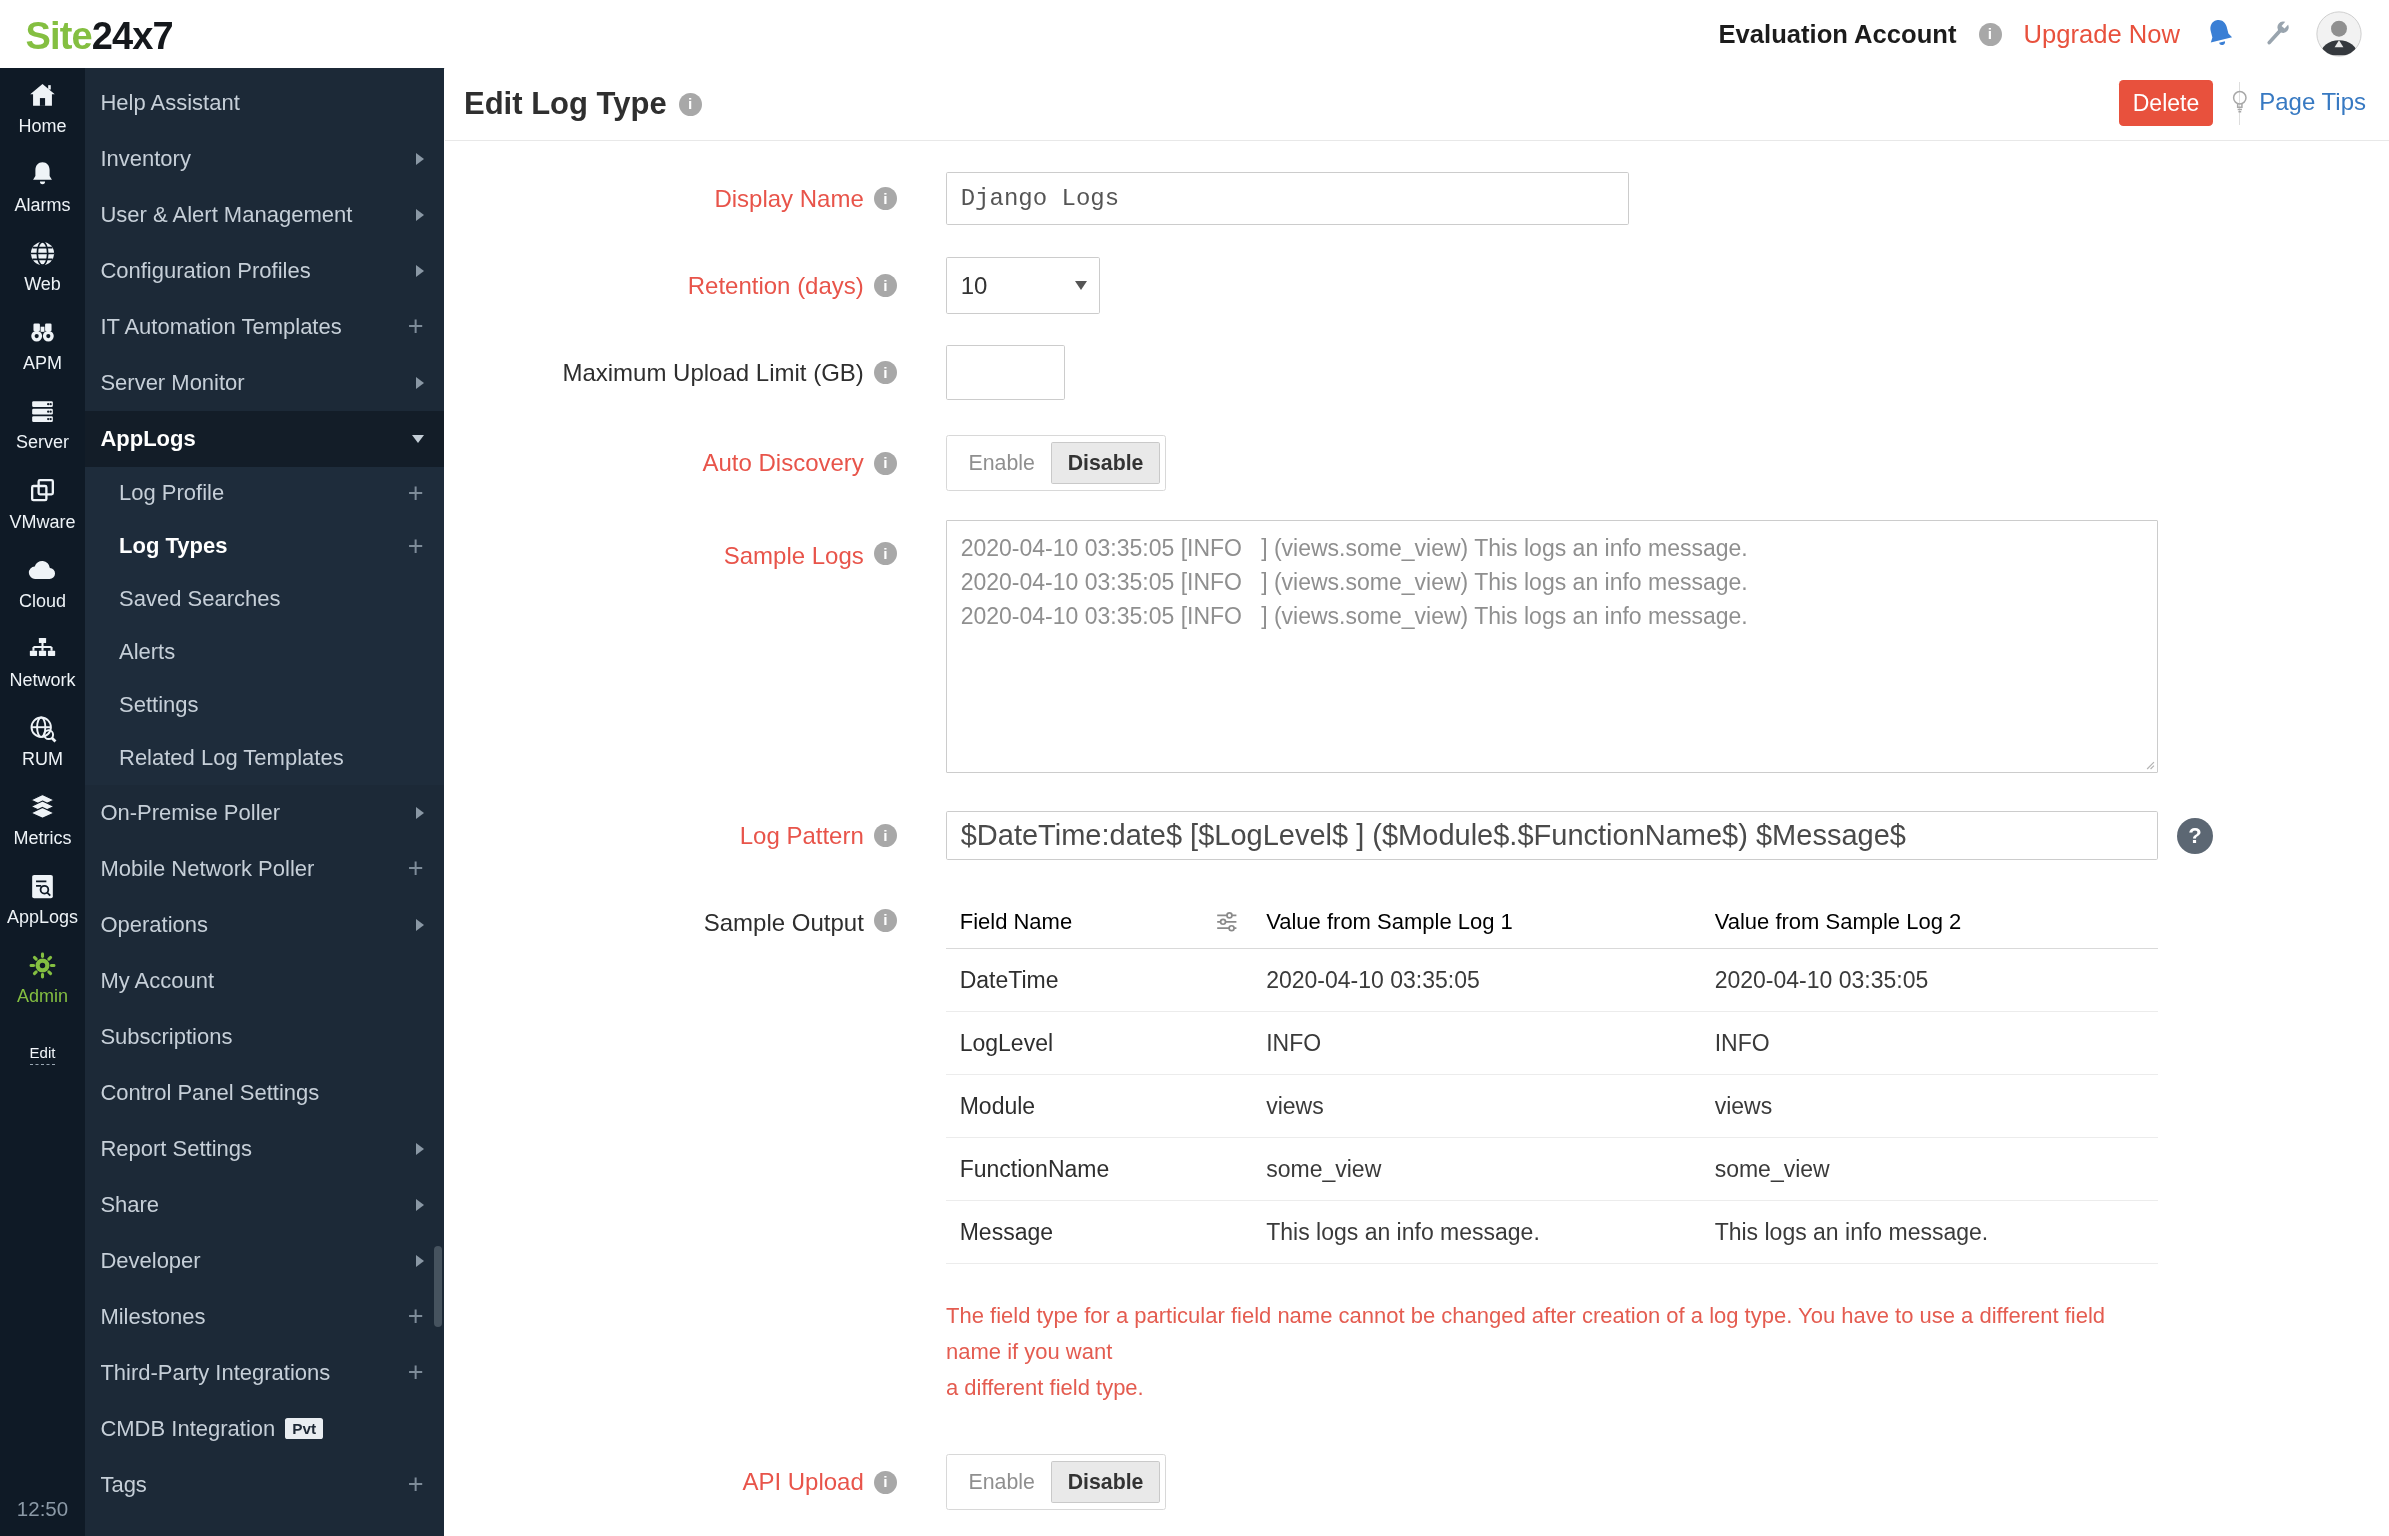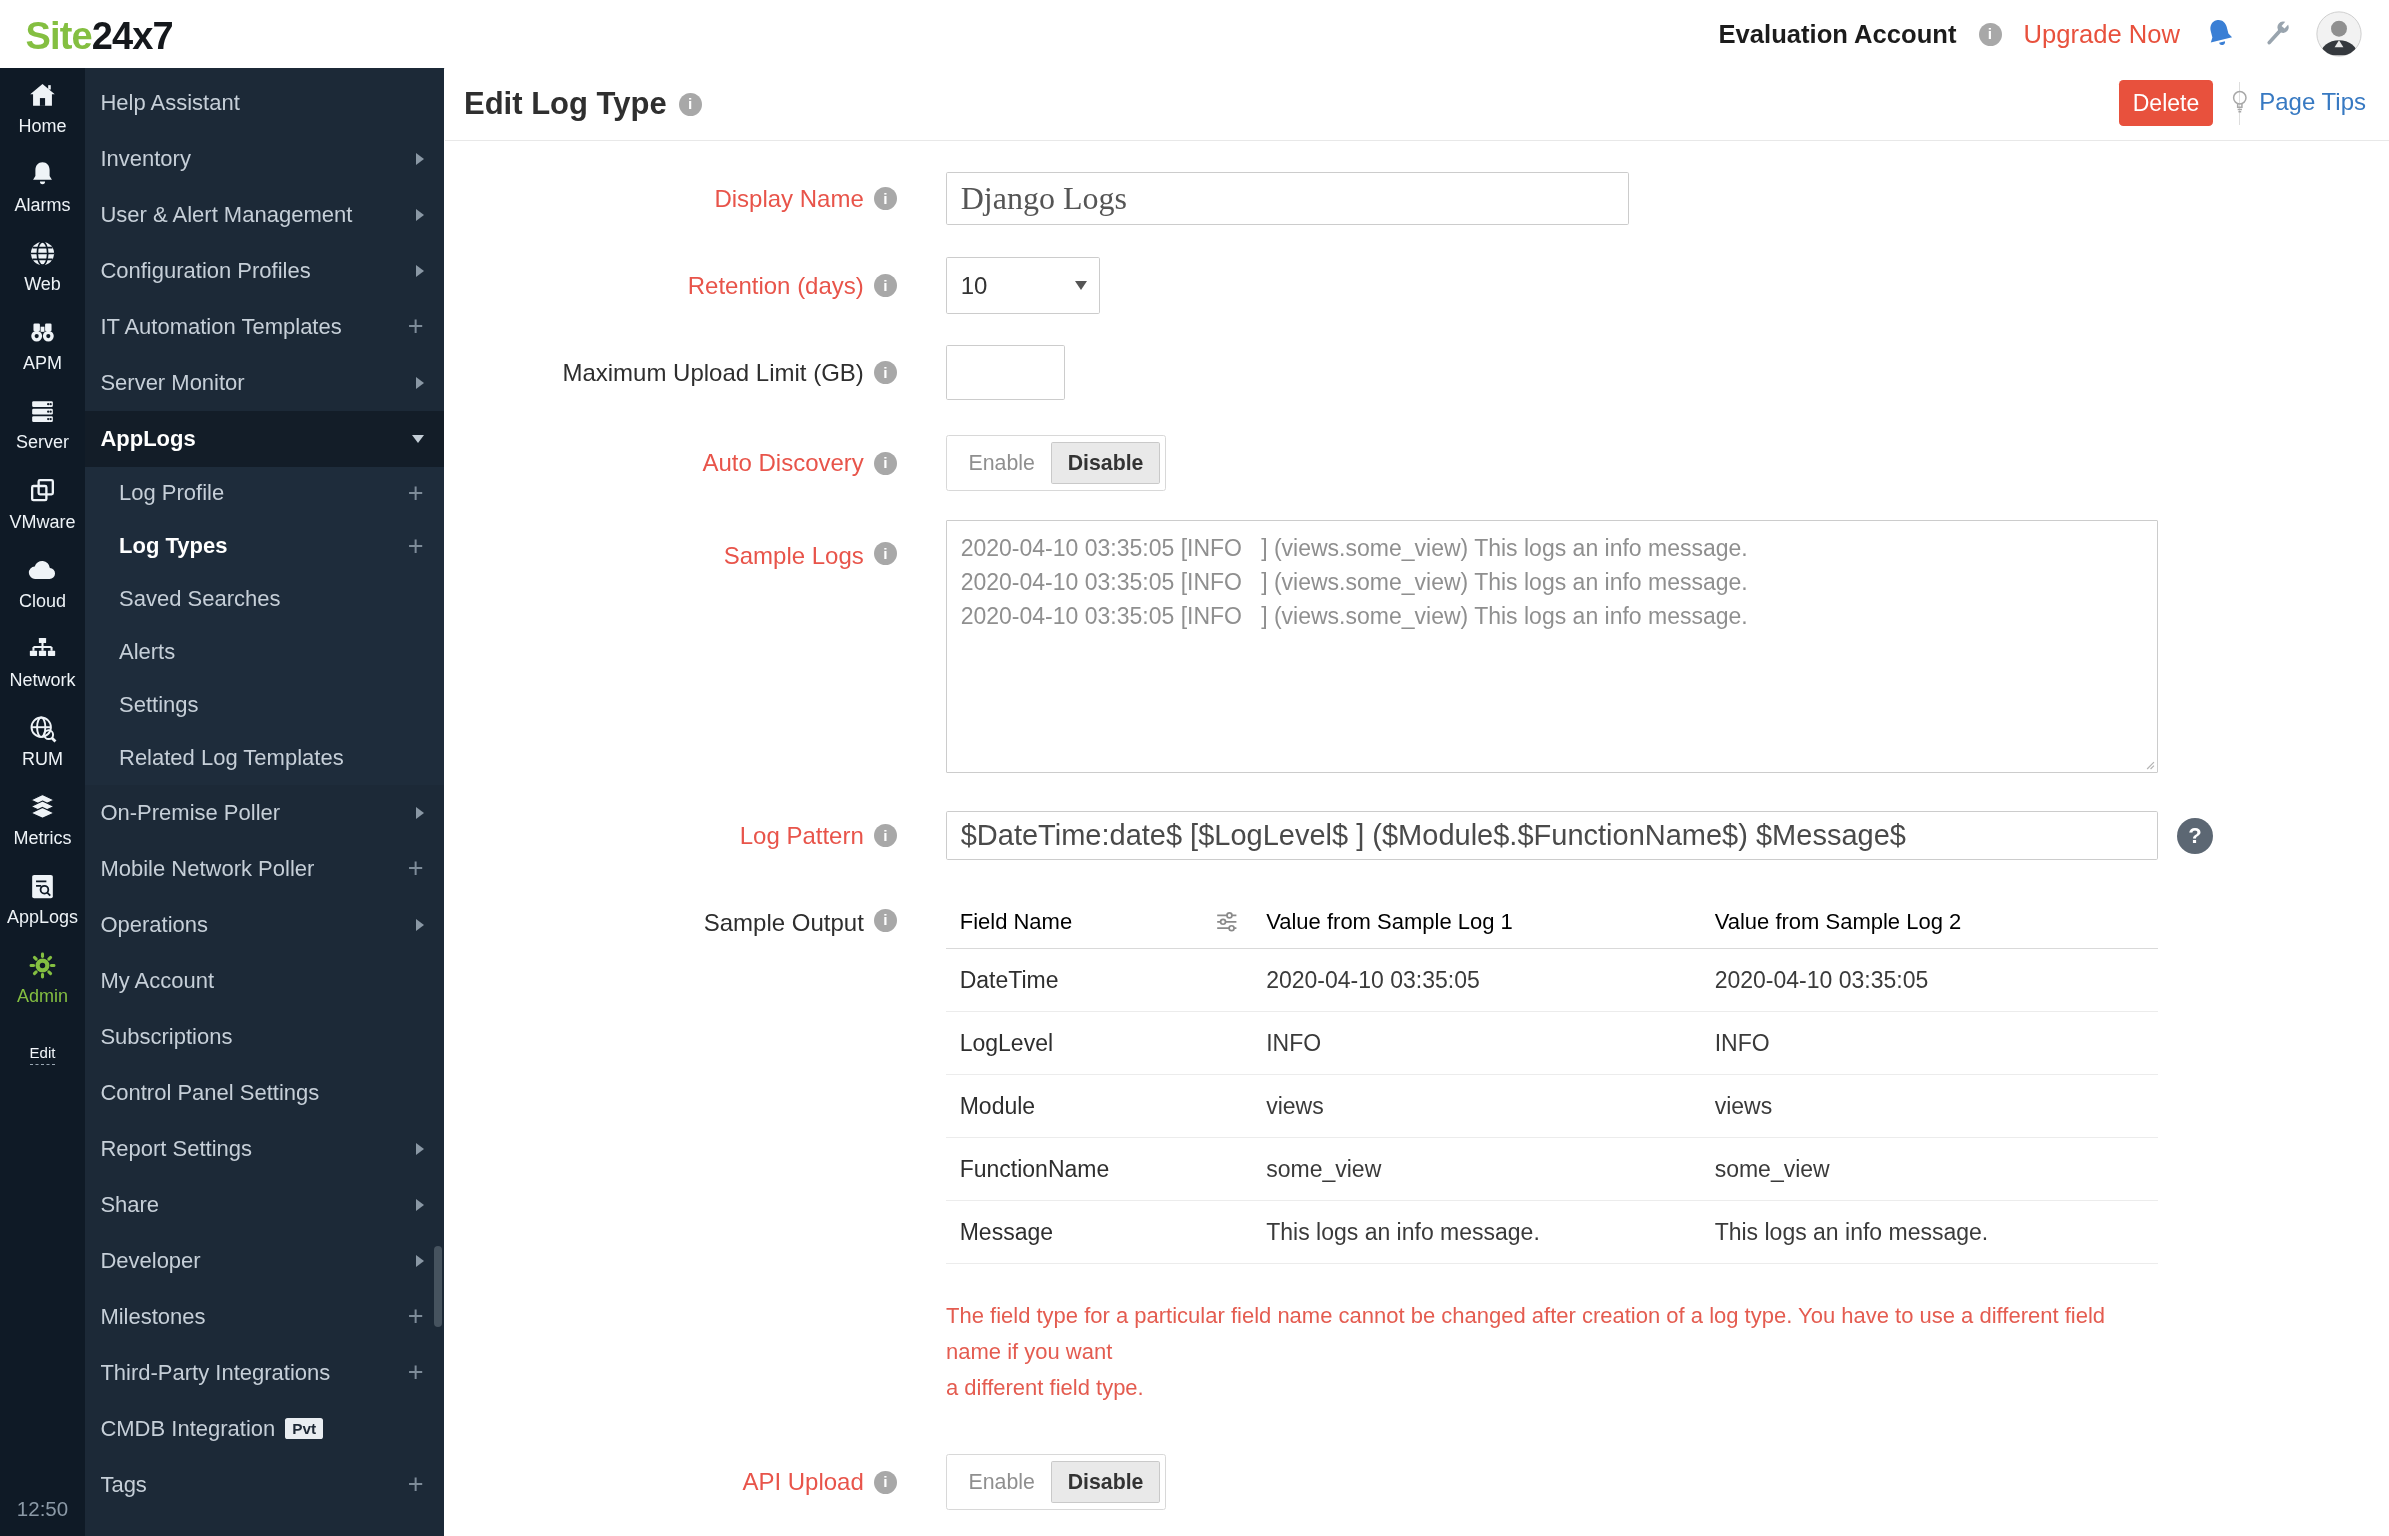--- a/index.html
+++ b/index.html
@@ -55,22 +55,22 @@
 
   
   .form{padding-top:31px;}
   .frow{display:flex;margin-bottom:32px;}
   .lcol{width:452px;display:flex;justify-content:flex-end;align-items:center;gap:10.2px;flex:0 0 auto;}
   .lcol.top{align-items:flex-start;padding-top:22px;}
   .flabel{font-size:24px;color:#2e2e2e;white-space:nowrap;}
   .flabel.req{color:#e8544a;}
   .ccol{margin-left:49px;}
 
-  .tinput{height:53px;border:0.9px solid #ccc;border-radius:1.7px;font-size:32px;color:#555;
-          padding:0 13.7px;box-sizing:border-box;font-family:Liberation Serif, serif;background:#fff;}
+  .tinput{height:53px;border:0.9px solid #ccc;border-radius:1.7px;font-size:24px;color:#555;
+          padding:0 13.7px;box-sizing:border-box;font-family:Liberation Mono, monospace;background:#fff;}
   .sel{width:126px;height:55px;border:0.9px solid #ccc;border-radius:1.7px;display:flex;align-items:center;
        justify-content:space-between;padding:0 12px 0 13.7px;font-size:24px;color:#333;cursor:pointer;background:#fff;}
   .caret{width:0;height:0;border-top:9.4px solid #555;border-left:6px solid transparent;border-right:6px solid transparent;}
 
   .toggle{width:220px;height:56px;border:0.9px solid #d8d8d8;border-radius:2.6px;background:#fff;
           display:flex;align-items:center;justify-content:center;gap:0;padding:0 5.1px;box-sizing:border-box;}
   .tg-opt{font-size:21.3px;color:#8f8f8f;padding:7.7px 15.4px;cursor:pointer;border:0.9px solid transparent;border-radius:1.7px;}
   .tg-opt.selected{background:#e9e9e9;border-color:#c9c9c9;color:#333;font-weight:700;}
 
   .textarea{width:1212px;height:253px;border:0.9px solid #ccc;border-radius:1px;box-sizing:border-box;

